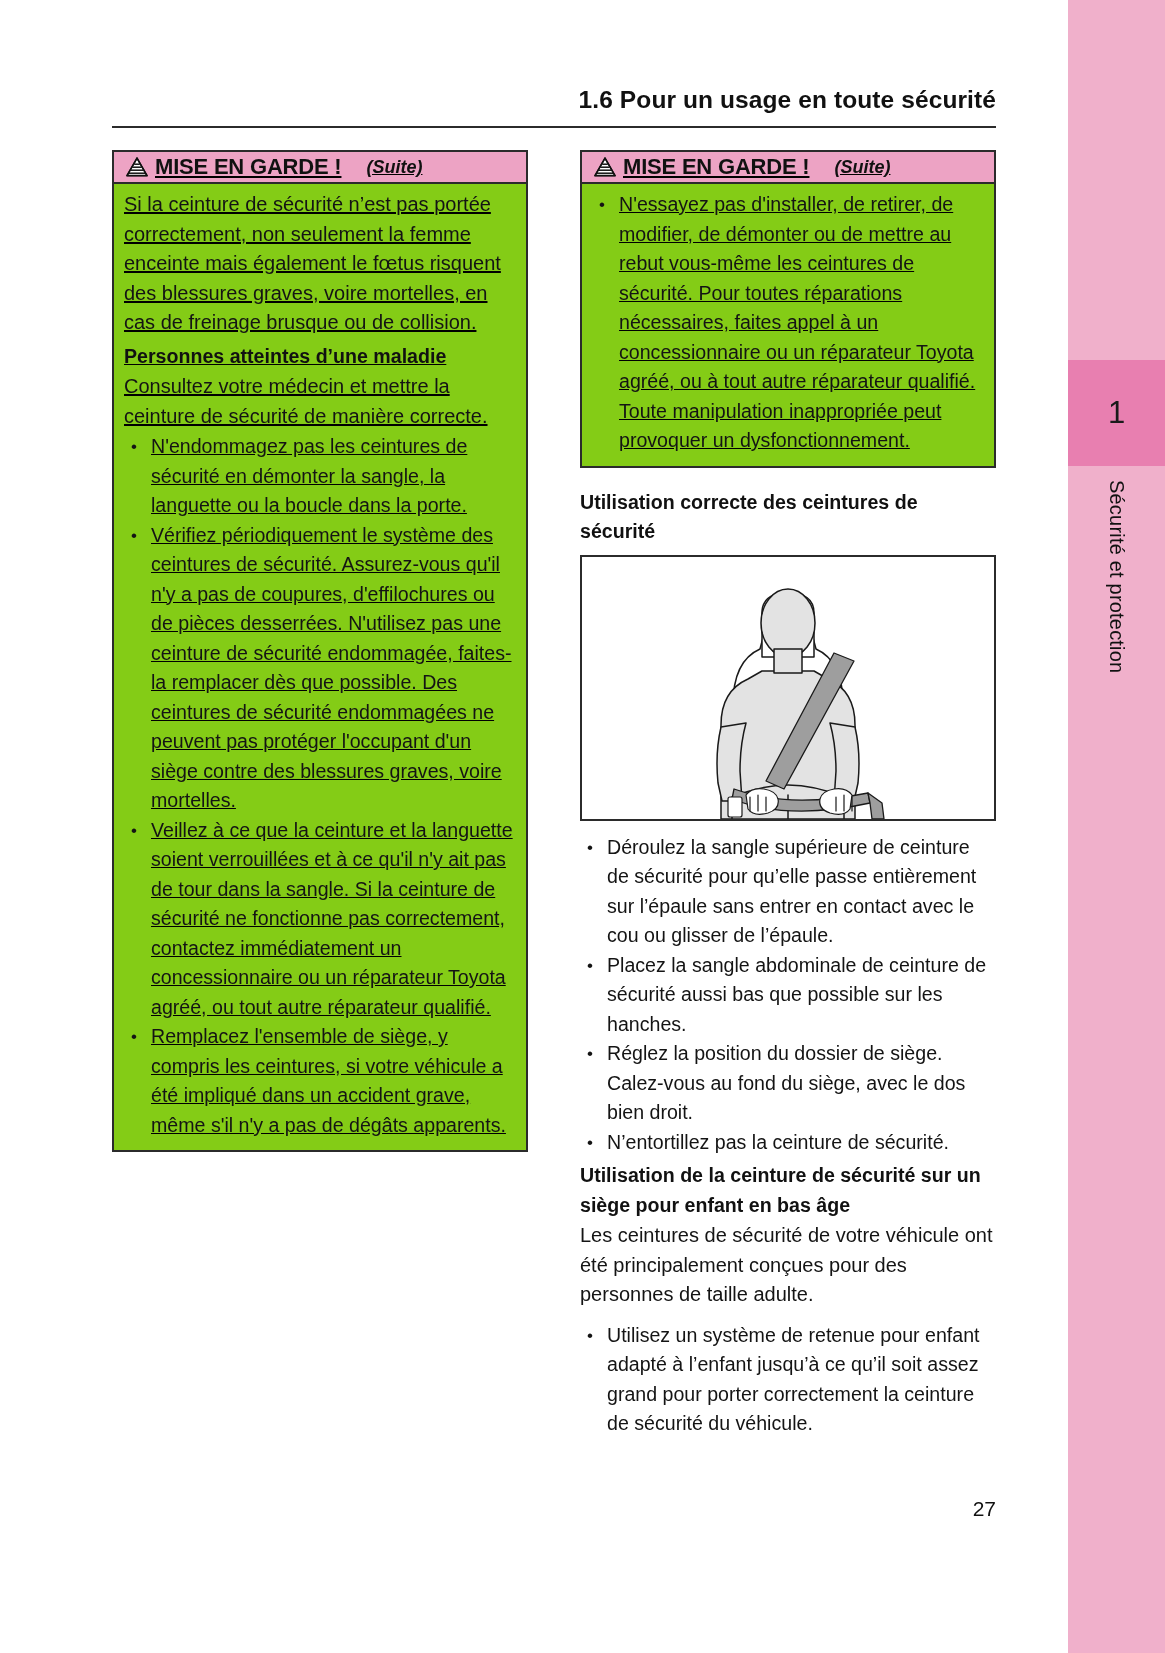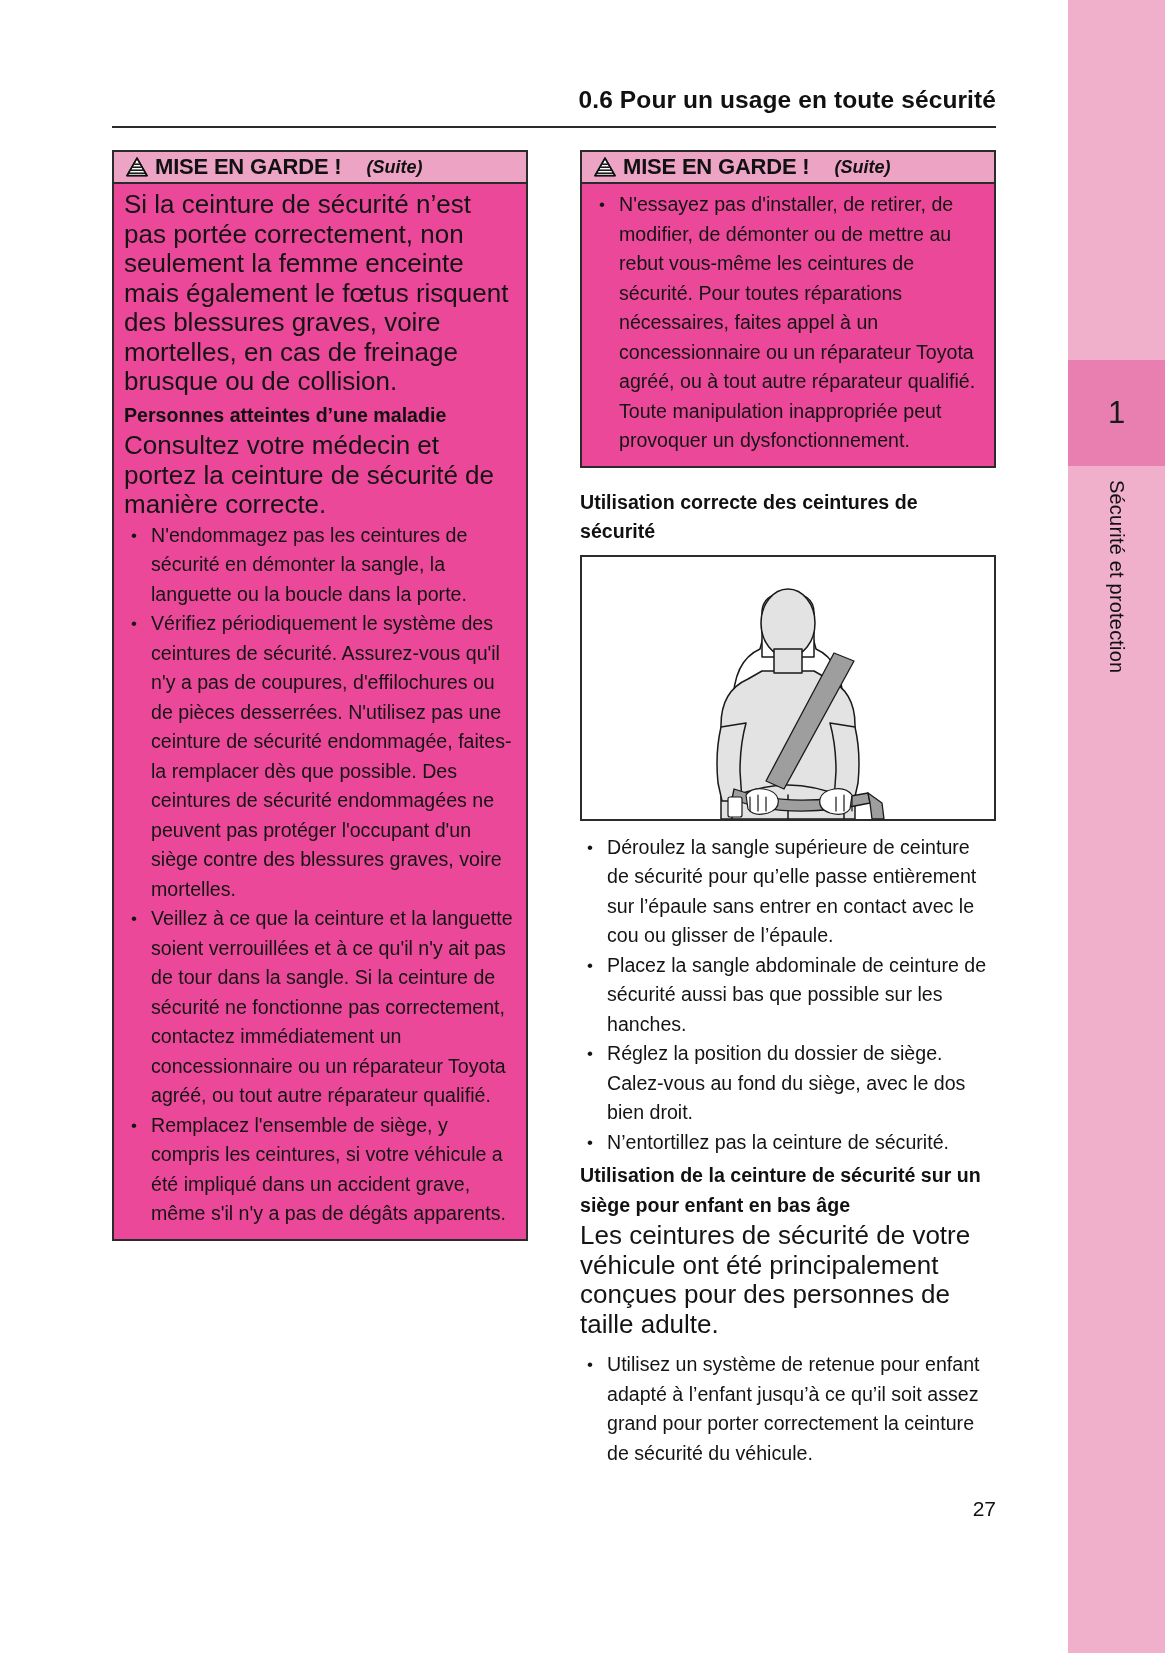--- a/index.html
+++ b/index.html
@@ -98,22 +98,23 @@
   .col-right {
     position: absolute;
     top: 150px;
     left: 580px;
     width: 416px;
   }
 
   
   .warnbox {
     border: 2px solid #2b2b2b;
-    background: #ec4899;
+    background: #84cc16;
     width: 100%;
+    text-decoration: underline;
   }
   .warnbox-header {
     background: #eda3c4;
     border-bottom: 2px solid #2b2b2b;
     height: 32px;
     display: flex;
     align-items: center;
     padding-left: 12px;
     gap: 7px;
   }
@@ -139,21 +140,21 @@
     color: #111;
     line-height: 1;
     margin-left: 18px;
   }
   .warnbox-body {
     padding: 6px 10px 10px 10px;
   }
 
   
   p.para {
-    font-size: 26px;
+    font-size: 20px;
     line-height: 29.5px;
     color: #141414;
     margin: 0 0 1px 0;
   }
   h3.subhead {
     font-size: 19.6px;
     line-height: 29.5px;
     font-weight: bold;
     color: #111;
     margin: 4px 0 1px 0;
@@ -215,21 +216,21 @@
   <div class="side-rail">
     <div class="side-rail-chapter">
       <span>1</span>
     </div>
     <div class="side-rail-label">
       <span>Sécurité et protection</span>
     </div>
   </div>
 
   <div class="header">
-    <div class="header-title">0.6  Pour un usage en toute sécurité</div>
+    <div class="header-title">1.6  Pour un usage en toute sécurité</div>
   </div>
   <div class="header-rule"></div>
 
   <div class="col-left">
 
     <div class="warnbox">
       <div class="warnbox-header">
         <span class="warn-tri">
           <svg viewBox="0 0 22 20" xmlns="http://www.w3.org/2000/svg">
             <path d="M11 1.2 L21 18.6 L1 18.6 Z" fill="#ffffff" stroke="#111" stroke-width="1.6" stroke-linejoin="round"></path>
@@ -241,21 +242,21 @@
               <line x1="8.2" y1="7.2" x2="13.8" y2="7.2"></line>
             </g>
           </svg>
         </span>
         <span class="warnbox-title">MISE EN GARDE !</span>
         <span class="warnbox-suite">(Suite)</span>
       </div>
       <div class="warnbox-body">
         <p class="para">Si la ceinture de sécurité n’est pas portée correctement, non seulement la femme enceinte mais également le fœtus risquent des blessures graves, voire mortelles, en cas de freinage brusque ou de collision.</p>
         <h3 class="subhead">Personnes atteintes d’une maladie</h3>
-        <p class="para">Consultez votre médecin et portez la ceinture de sécurité de manière correcte.</p>
+        <p class="para">Consultez votre médecin et mettre la ceinture de sécurité de manière correcte.</p>
         <ul class="bullets">
           <li>N'endommagez pas les ceintures de sécurité en démonter la sangle, la languette ou la boucle dans la porte.</li>
           <li>Vérifiez périodiquement le système des ceintures de sécurité. Assurez-vous qu'il n'y a pas de coupures, d'effilochures ou de pièces desserrées. N'utilisez pas une ceinture de sécurité endommagée, faites-la remplacer dès que possible. Des ceintures de sécurité endommagées ne peuvent pas protéger l'occupant d'un siège contre des blessures graves, voire mortelles.</li>
           <li>Veillez à ce que la ceinture et la languette soient verrouillées et à ce qu'il n'y ait pas de tour dans la sangle. Si la ceinture de sécurité ne fonctionne pas correctement, contactez immédiatement un concessionnaire ou un réparateur Toyota agréé, ou tout autre réparateur qualifié.</li>
           <li>Remplacez l'ensemble de siège, y compris les ceintures, si votre véhicule a été impliqué dans un accident grave, même s'il n'y a pas de dégâts apparents.</li>
         </ul>
       </div>
     </div>
 
   </div>

